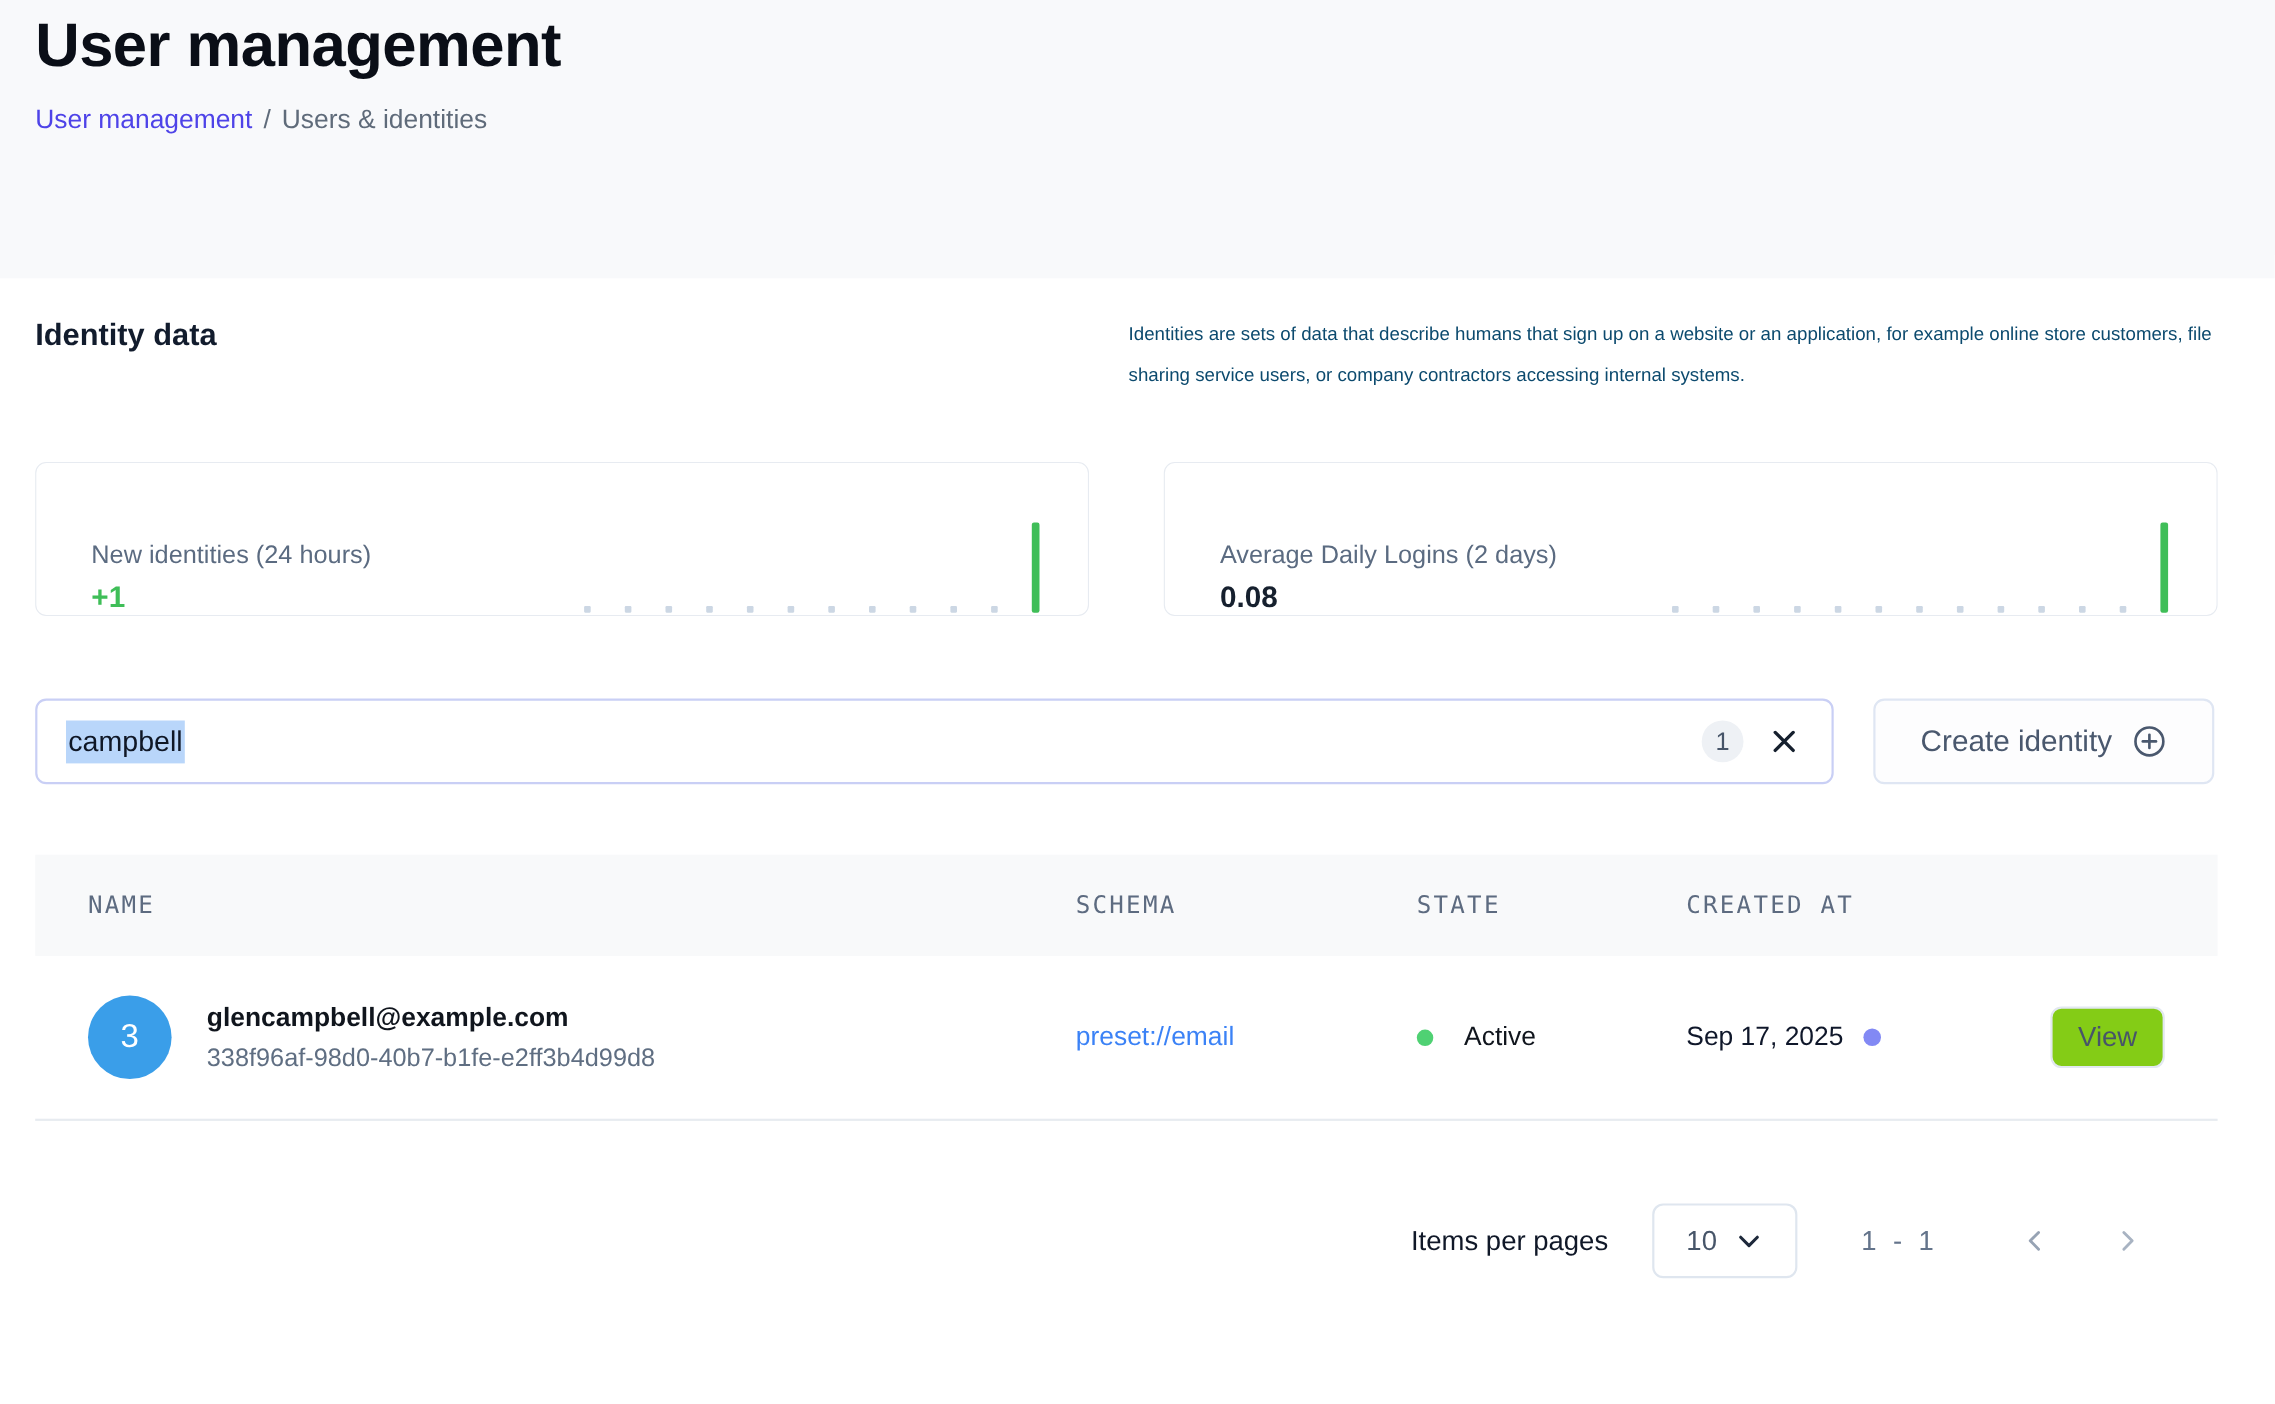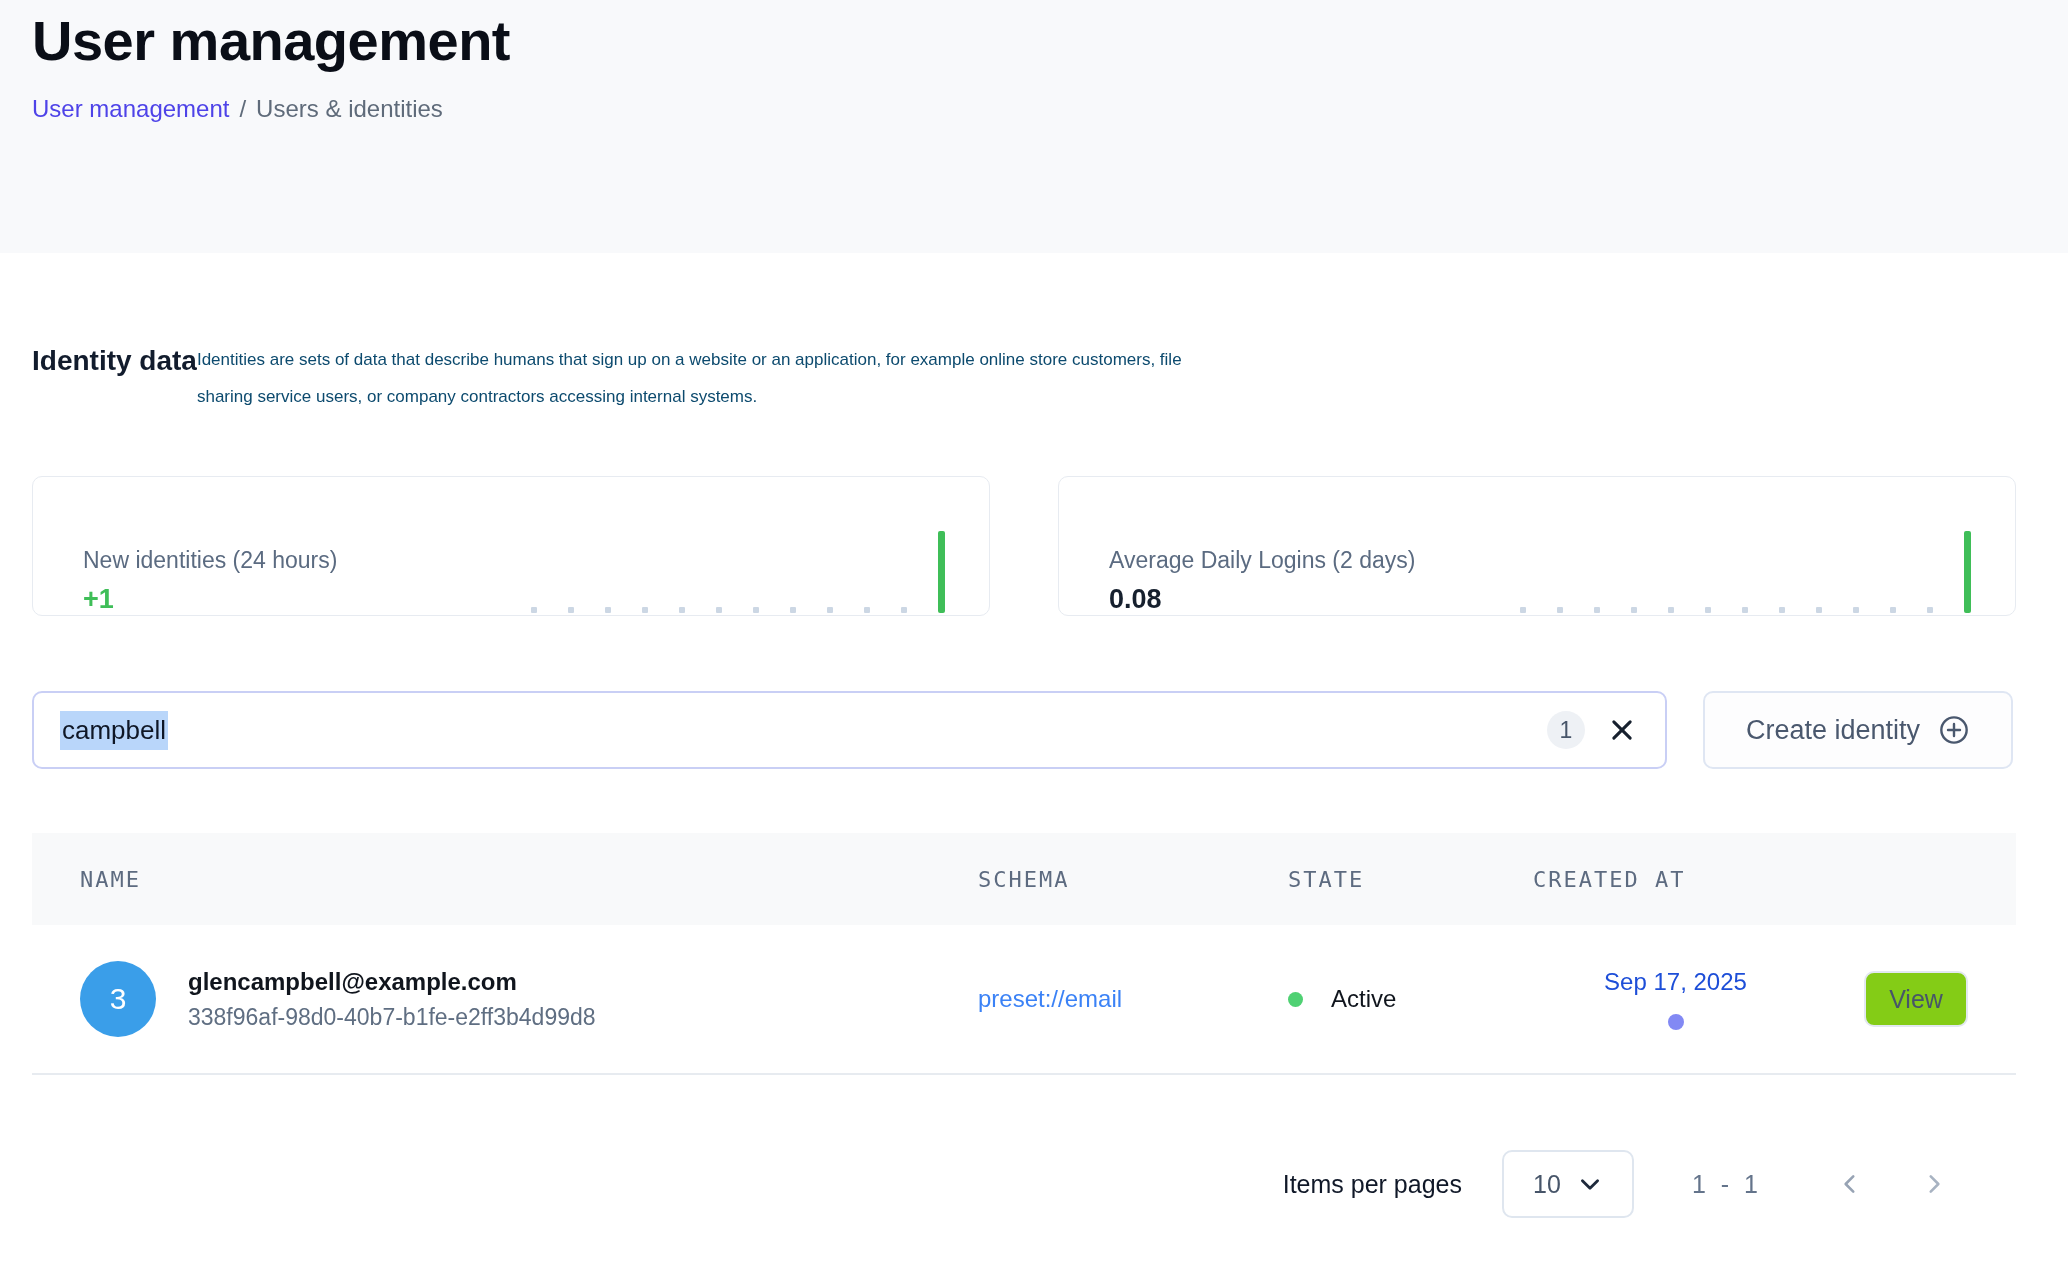--- a/index.html
+++ b/index.html
@@ -10,21 +10,21 @@
   .page-header { background:#f8f9fb; height:253px; padding:8px 32px 0 32px; }
   .page-title { font-size:56px; font-weight:700; letter-spacing:-0.5px; color:#0a0e17; }
   .breadcrumb { margin-top:22px; font-size:24px; }
   .breadcrumb a { color:#4e43e8; text-decoration:none; cursor:pointer; }
   .breadcrumb .sep { color:#5f6b7a; margin:0 10px; }
   .breadcrumb .current { color:#5f6b7a; }
 
   
   .main { padding:0 52px 0 32px; }
 
-  .section-row { display:flex; justify-content:flex-start; margin-top:88px; }
+  .section-row { display:flex; justify-content:space-between; margin-top:32px; }
   .section-heading { font-size:28px; font-weight:600; color:#121c2d; padding-top:4px; }
   .section-desc { width:990px; font-size:17px; line-height:37px; color:#0c4a6e; }
 
   
   .cards { display:flex; gap:68px; margin-top:61px; }
   .card { flex:1; height:140px; border:1.5px solid #e7ebf1; border-radius:10px;
     display:flex; align-items:flex-end; justify-content:space-between;
     padding:0 44px 0 50px; background:#fff; }
   .card-meta { display:flex; flex-direction:column; gap:10px; }
   .card-label { font-size:23px; color:#5b6b81; }
@@ -63,21 +63,21 @@
   .name-cell { display:flex; align-items:center; gap:32px; }
   .avatar { width:76px; height:76px; border-radius:50%; background:#3a9ee9;
     color:#fff; font-size:30px; display:flex; align-items:center;
     justify-content:center; flex:0 0 76px; }
   .who { display:flex; flex-direction:column; gap:8px; }
   .email { font-size:24px; font-weight:700; color:#10151d; }
   .uuid { font-size:23px; color:#5f6e82; }
   .schema-cell { color:#3b82f6; }
   .state-cell { display:flex; align-items:center; gap:28px; color:#10151d; }
   .state-dot { width:15px; height:15px; border-radius:50%; background:#4fd173; }
-  .date-cell { display:flex; align-items:center; gap:18px; color:#1d4ed8;flex-direction:column; }
+  .date-cell { display:flex; align-items:center; gap:18px; color:#0f172a; }
   .date-dot { width:16px; height:16px; border-radius:50%; background:#8289f4; }
   .action-cell { display:flex; justify-content:flex-end; }
   .view-btn { width:113px; height:56px; border:2px solid #e2e8f0; border-radius:10px;
     background:#84cc16; font-size:25px; color:#475569; cursor:pointer;
     font-family:"Liberation Sans", sans-serif;margin-left:46px; }
 
   
   .pagination { margin-top:75px; display:flex; align-items:center;
     justify-content:flex-end; gap:40px; padding-right:60px; }
   .pp-label { font-size:25px; color:#101828; }

